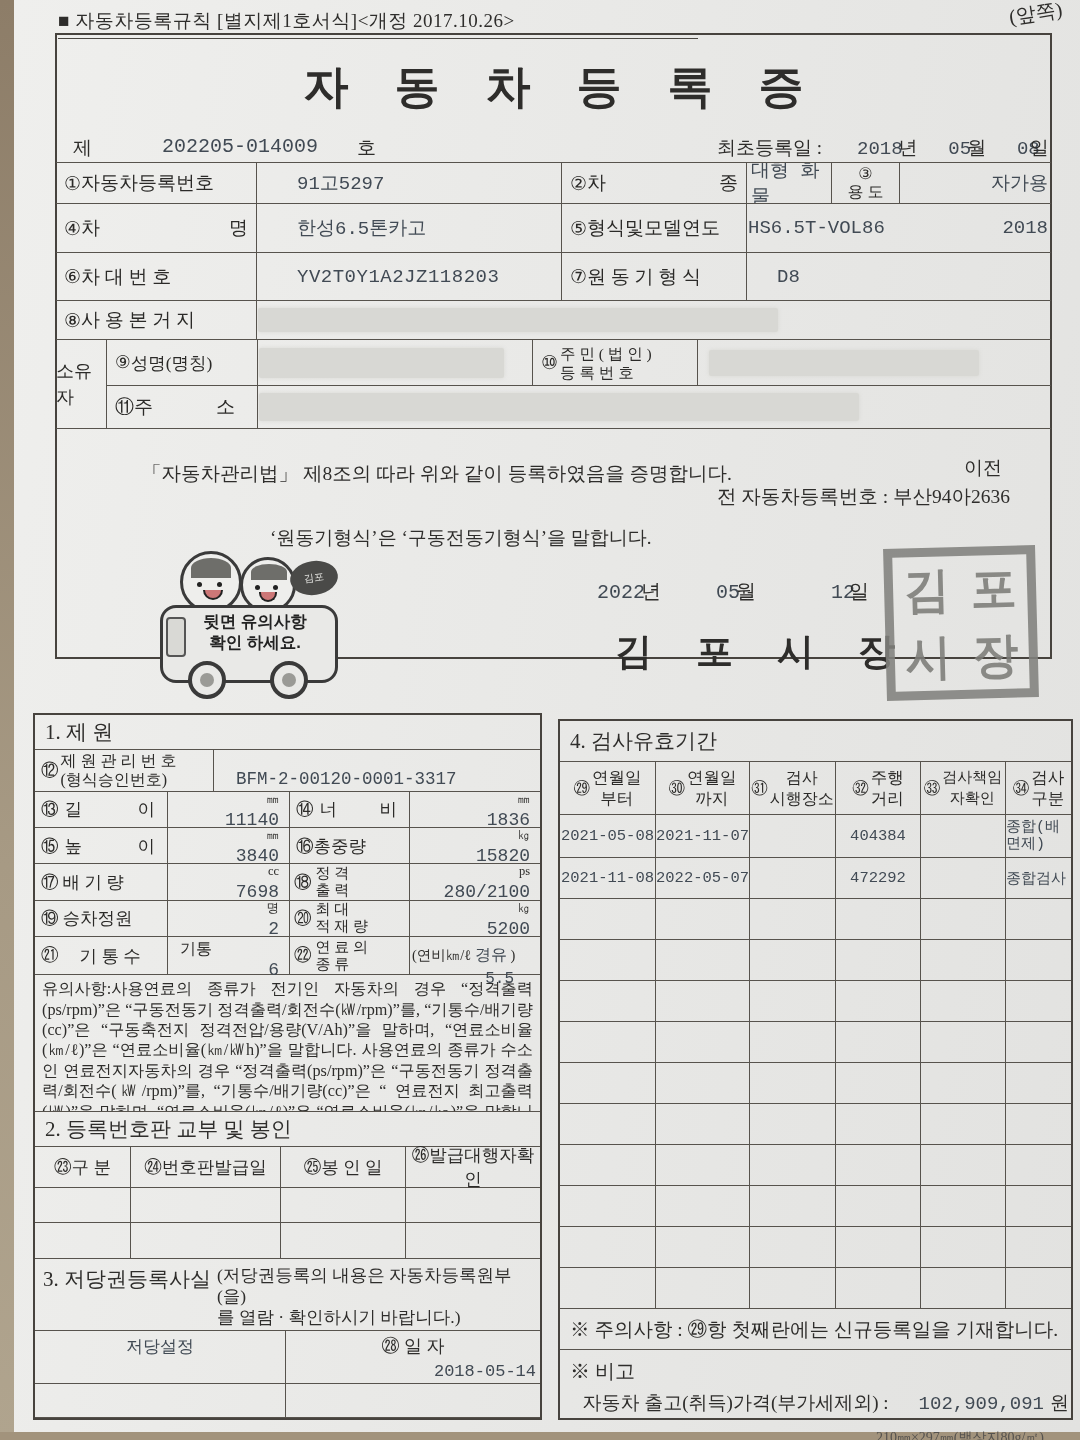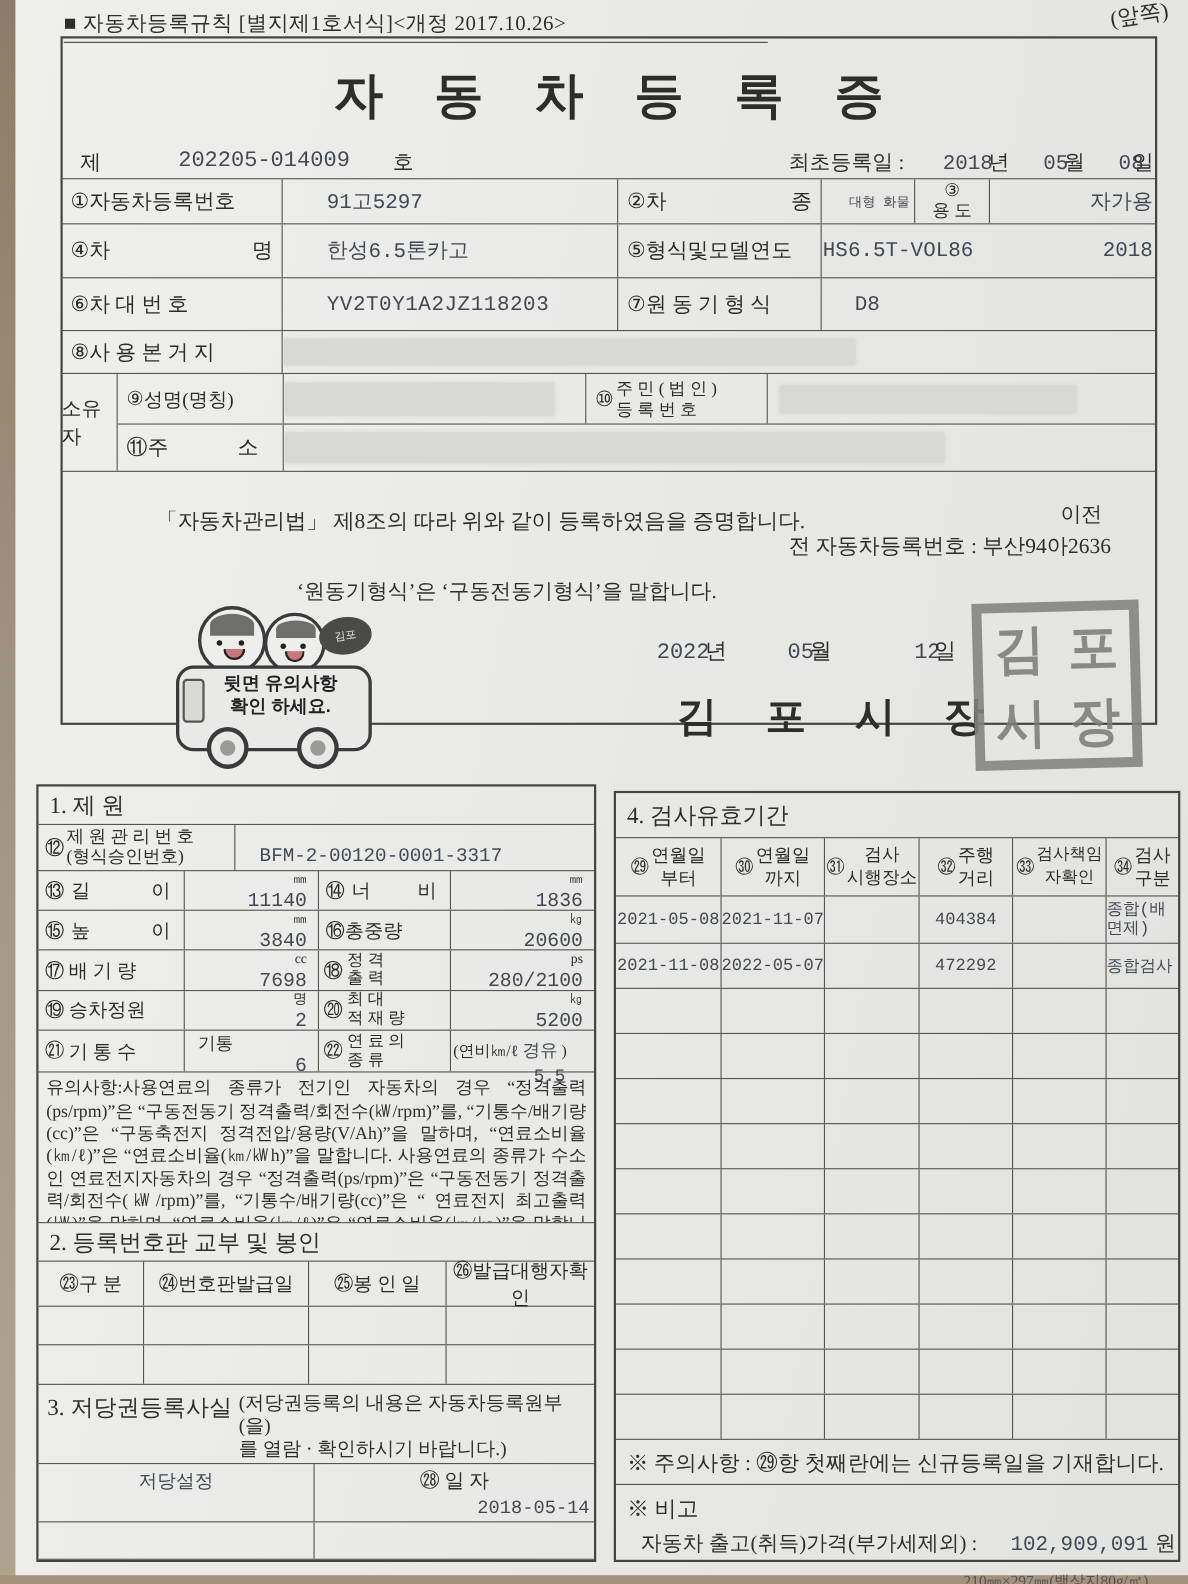--- a/index.html
+++ b/index.html
@@ -117,21 +117,21 @@
             <span>자동차등록번호</span>
           </div>
         <div class="tcell val typed" style="width:305px;padding-left:40px">91고5297</div>
         <div class="tcell lab" style="width:185px">
             <span>②</span>
             <span class="sp">
               <span>차</span>
               <span>종</span>
             </span>
           </div>
-        <div class="tcell val typed" style="width:85px;padding:0 4px;font-size:12px;justify-content:flex-end">대형 화물</div>
+        <div class="tcell val typed" style="width:85px;padding:0 4px;font-size:19px;justify-content:flex-end">대형 화물</div>
         <div class="tcell" style="width:68px">
           <div class="two-line" style="align-items:center;height:100%;font-size:16px;line-height:18px;">
             <span>③</span>
               <span>용 도</span>
           </div>
         </div>
         <div class="tcell val typed" style="width:150px;justify-content:flex-end">자가용</div>
       </div>
 
       <div class="trow" style="height:48px">
@@ -315,21 +315,21 @@
             <span class="num typed">3840</span>
           </div>
         </div>
       <div class="scell slab" style="width:120px;padding-left:6px">
           <span>⑯</span>
           <span>총중량</span>
         </div>
       <div class="scell" style="width:131px">
           <div class="specval">
             <span class="unit printed">㎏</span>
-            <span class="num typed">20600</span>
+            <span class="num typed">15820</span>
           </div>
         </div>
     </div>
     <div class="srow" style="height:38px">
       <div class="scell slab" style="width:132px">
           <span>⑰</span>
           <span style="margin-left:4px">배 기 량</span>
         </div>
       <div class="scell" style="width:122px">
           <div class="specval">
@@ -376,21 +376,21 @@
       <div class="scell" style="width:131px">
           <div class="specval">
             <span class="unit printed">㎏</span>
             <span class="num typed">5200</span>
           </div>
         </div>
     </div>
     <div class="srow" style="height:40px">
       <div class="scell slab" style="width:132px">
           <span>㉑</span>
-          <span style="margin-left:4px">기 통 수</span>
+          <span style="margin-left:21px">기 통 수</span>
         </div>
       <div class="scell" style="width:122px">
           <div style="display:flex;justify-content:space-between;height:100%;padding:2px 10px 0 12px">
             <span class="printed" style="font-size:16px">기통</span>
             <span class="typed" style="font-size:18px;align-self:flex-end;transform:translateY(4px)">6</span>
           </div>
         </div>
       <div class="scell" style="width:120px">
           <div style="display:flex;align-items:center;height:100%;padding:0 4px">
             <span style="font-size:17.5px">㉒</span>

